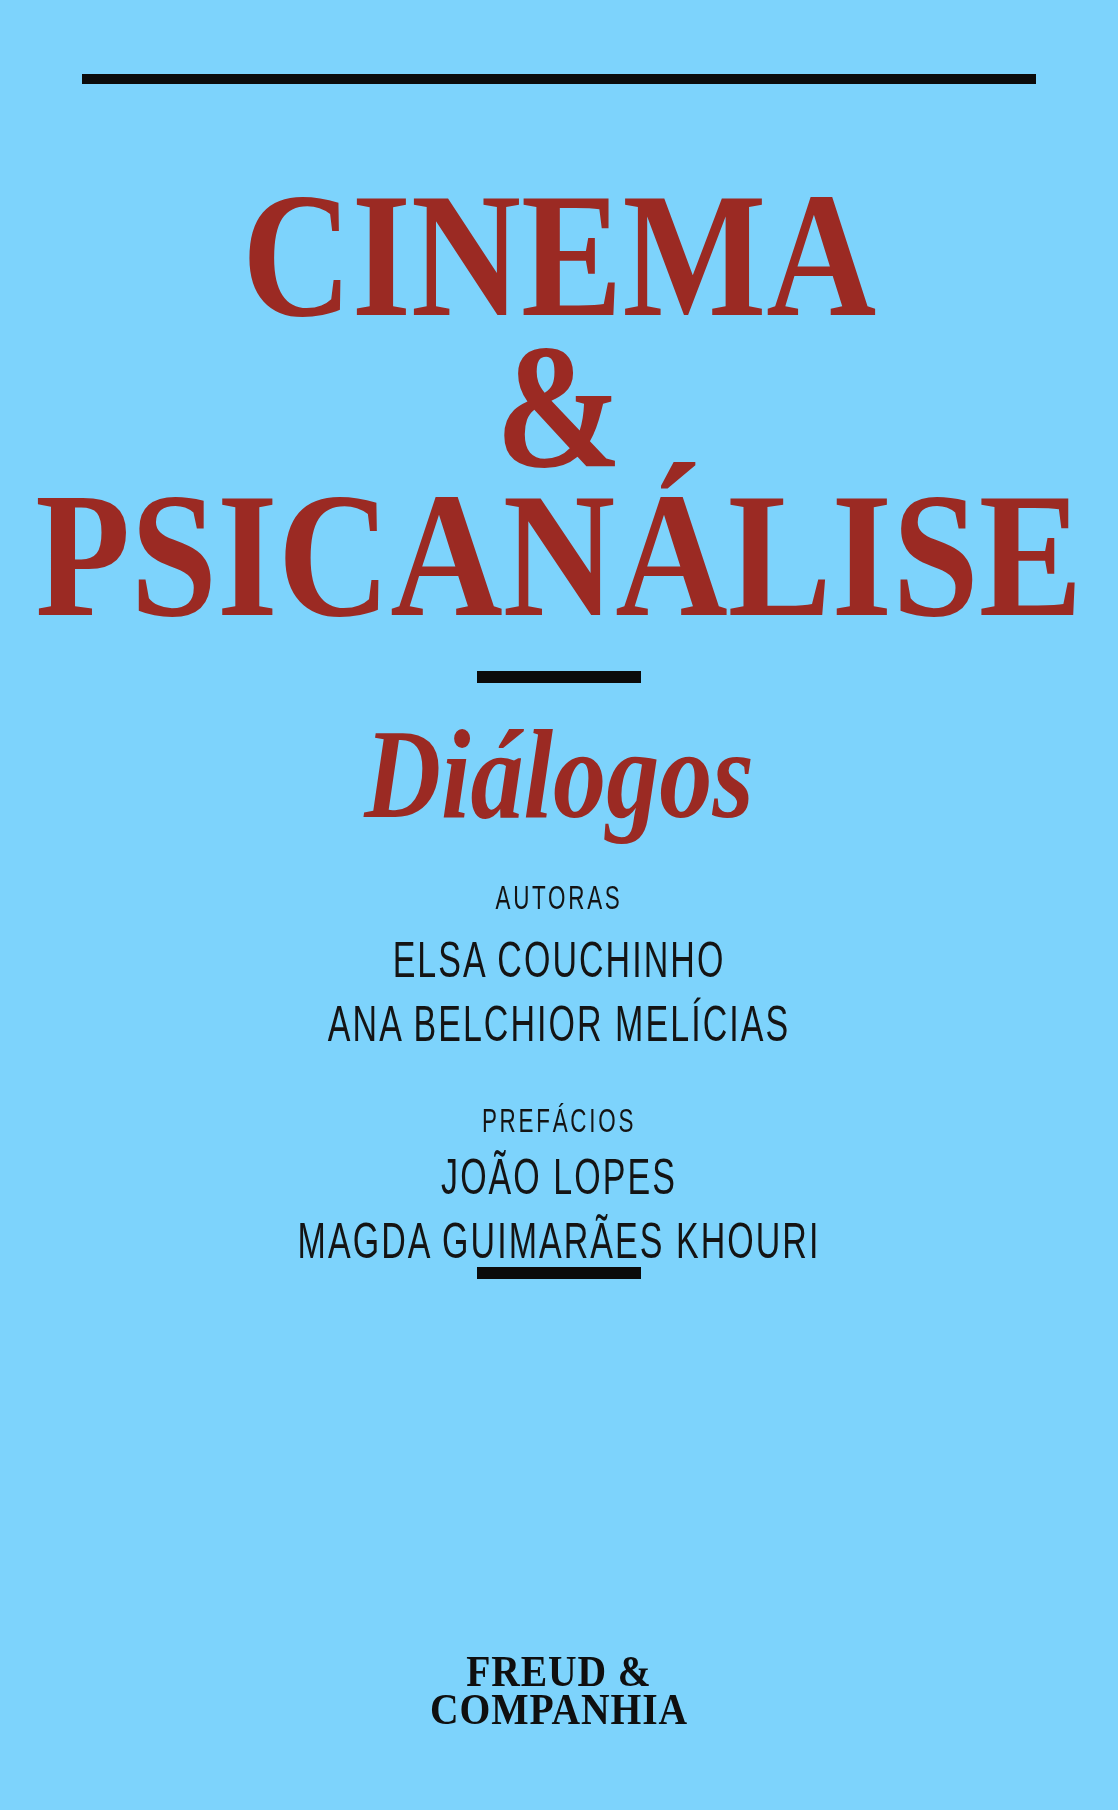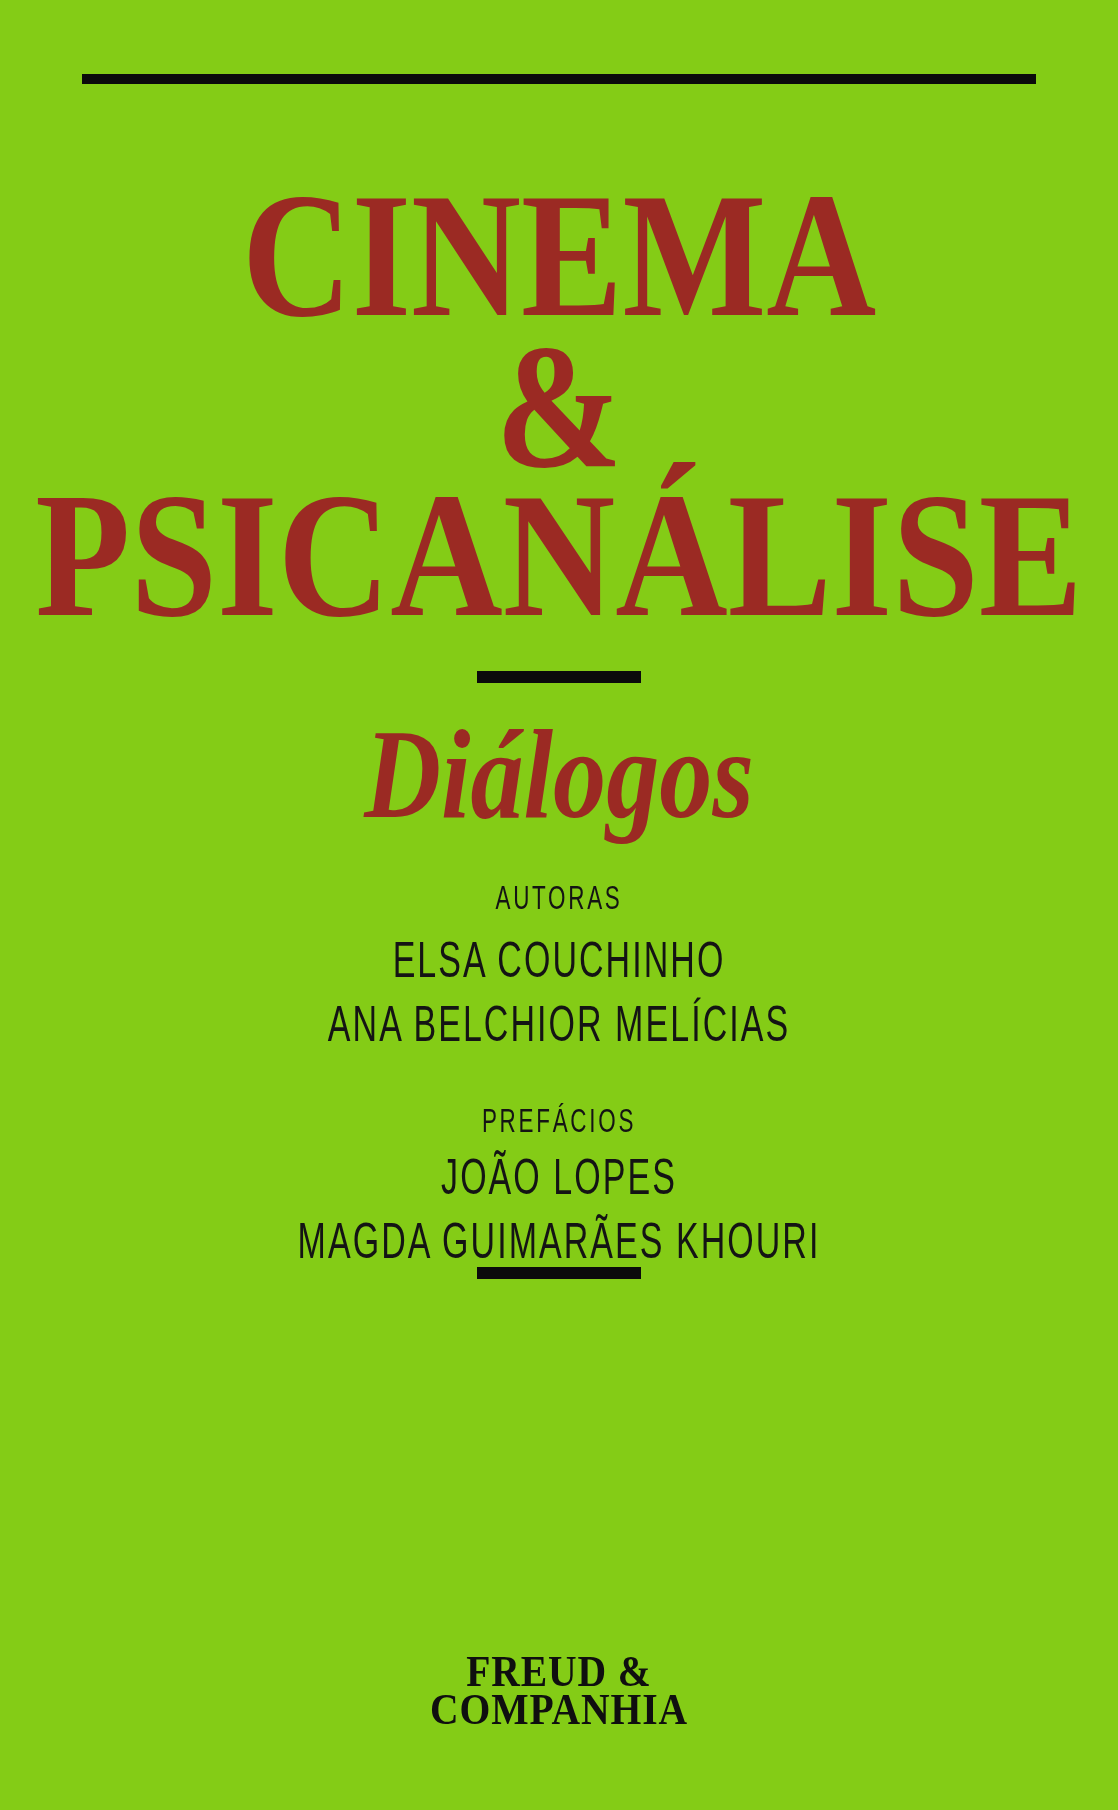--- a/index.html
+++ b/index.html
@@ -5,21 +5,21 @@
   html, body { margin: 0; padding: 0; }
   body {
     width: 1118px; height: 1810px;
     background: #D3C7A7;
     font-family: "Liberation Sans", sans-serif;
     overflow: hidden;
   }
   #cover {
     position: relative;
     width: 1118px; height: 1810px;
-    background: #84cc16;
+    background: #7dd3fc;
   }
   .rule {
     position: absolute;
     background: #0B0B0B;
   }
   #top-rule   { left: 82px;  top: 74px;   width: 954px; height: 10px; }
   #divider-1  { left: 477px; top: 671px;  width: 164px; height: 12px; }
   #divider-2  { left: 477px; top: 1267px; width: 164px; height: 12px; }
 
   .center-line {

